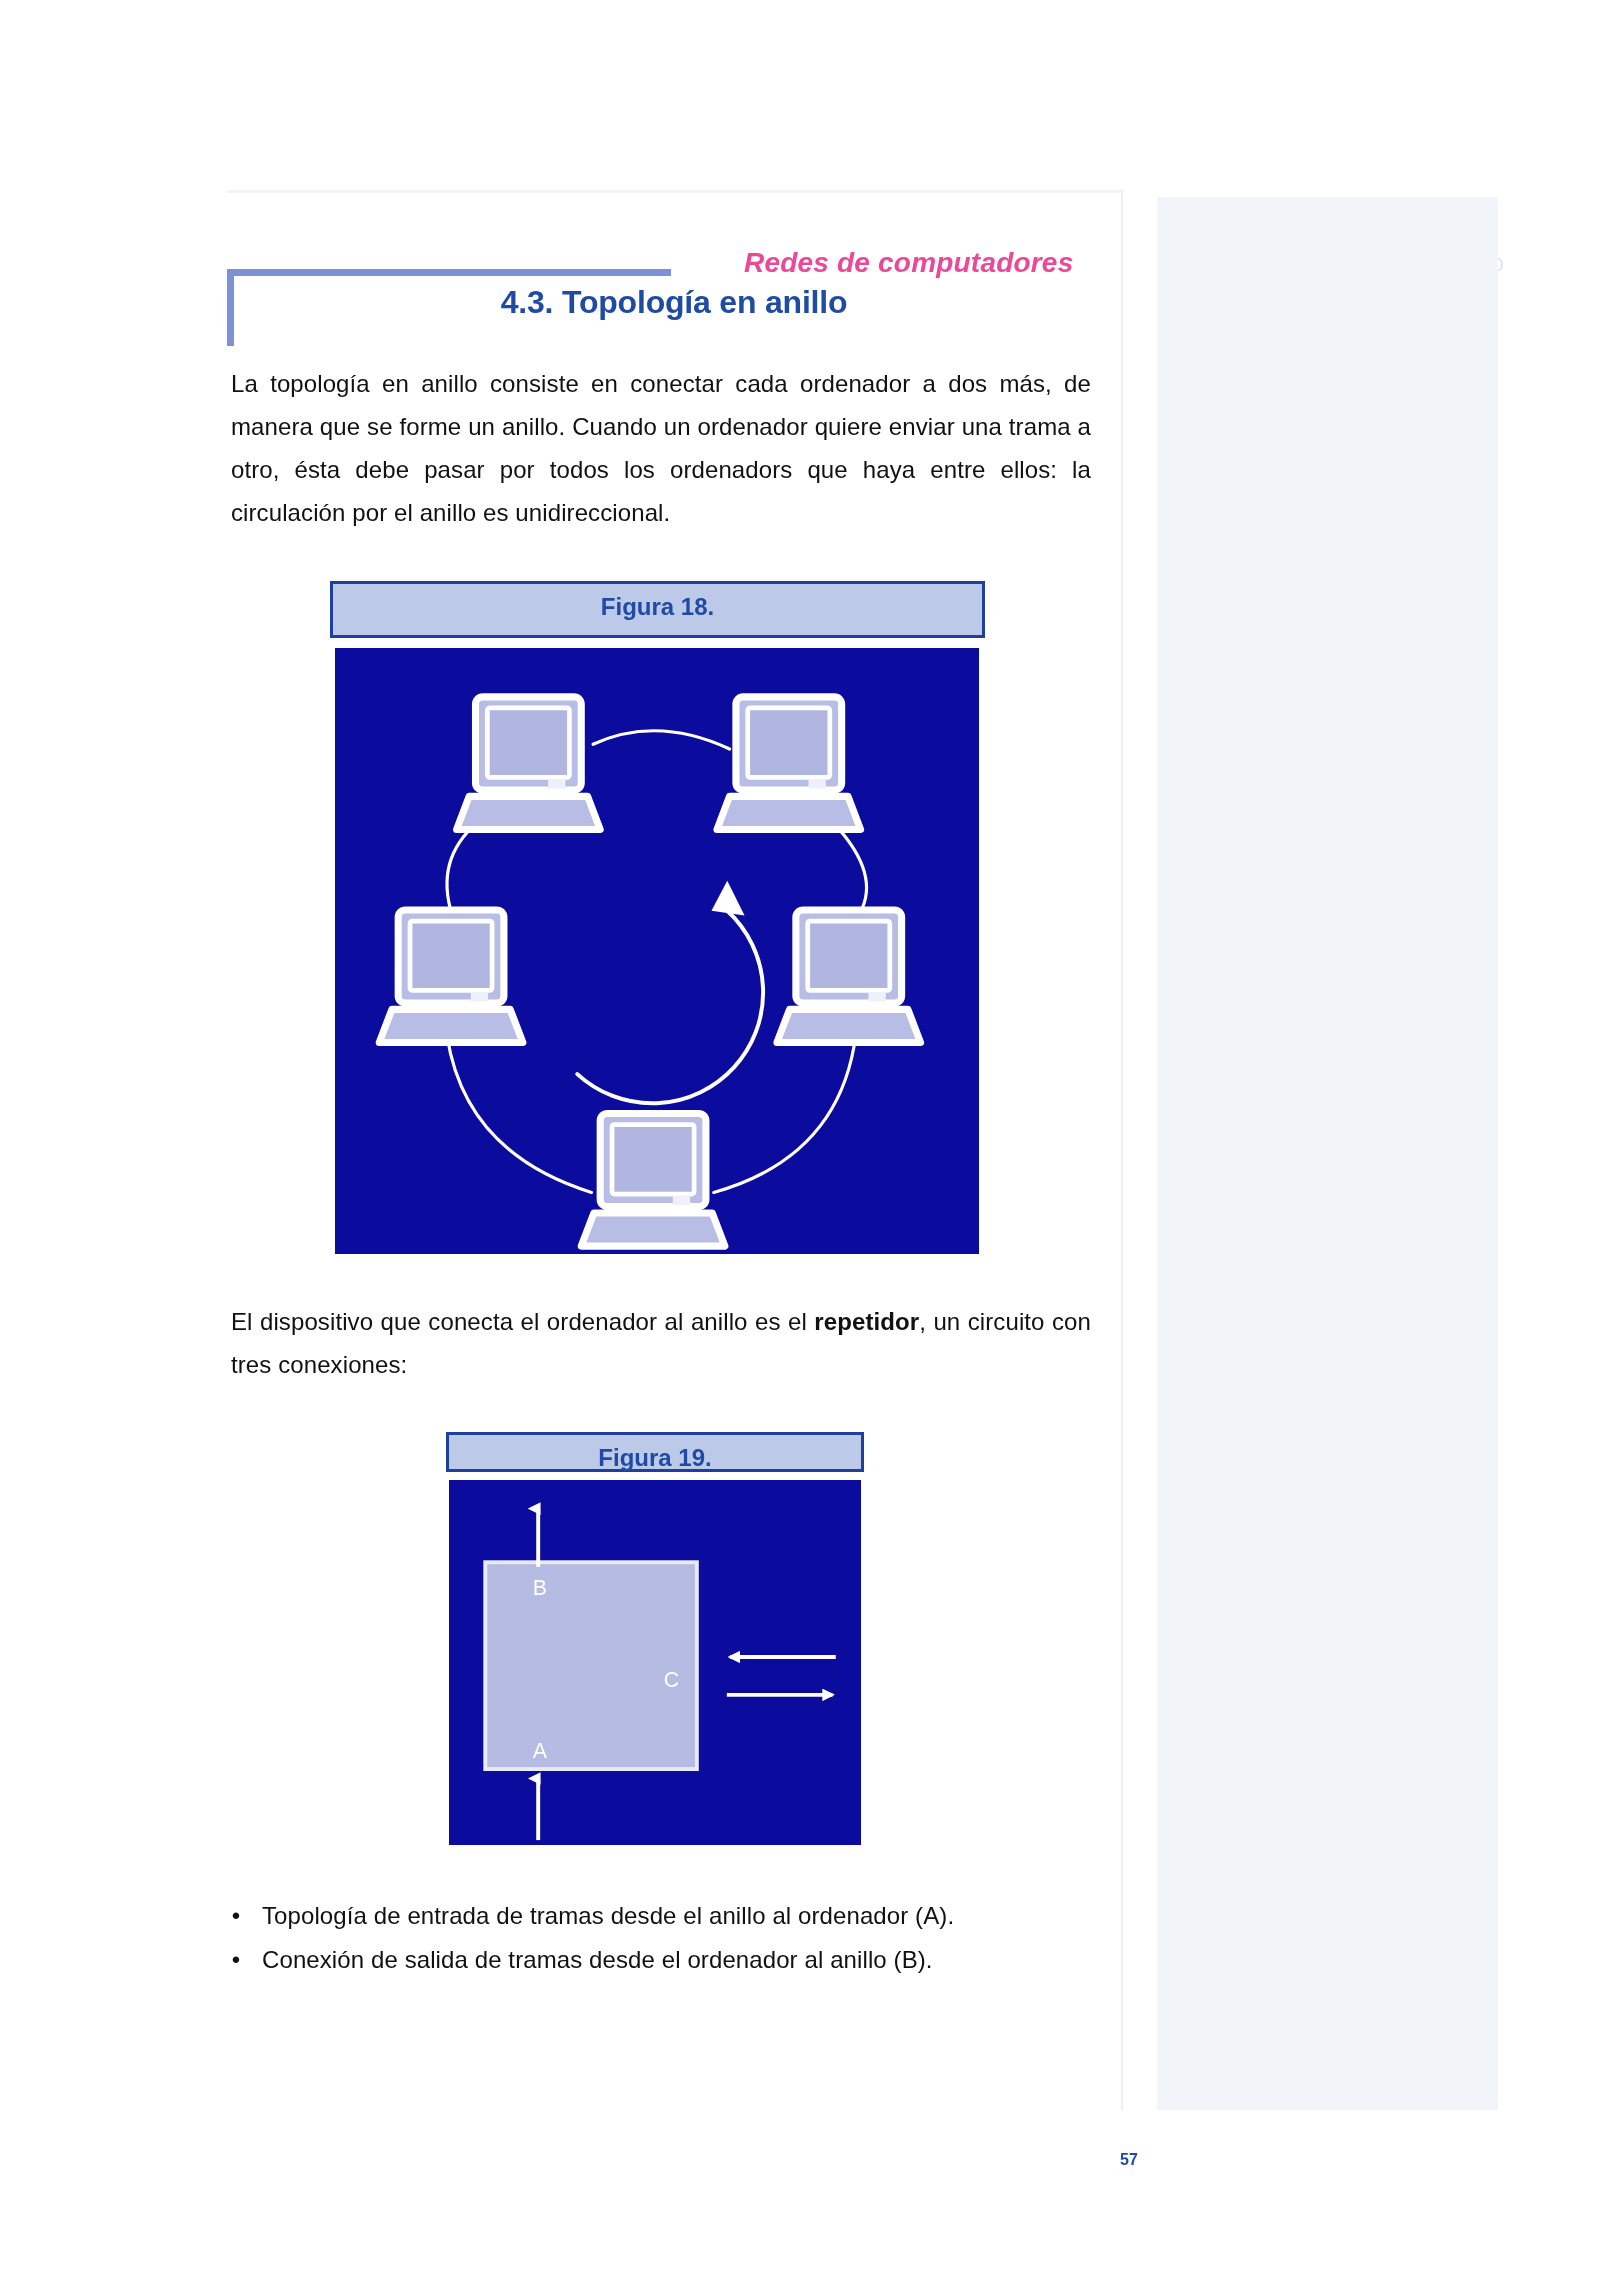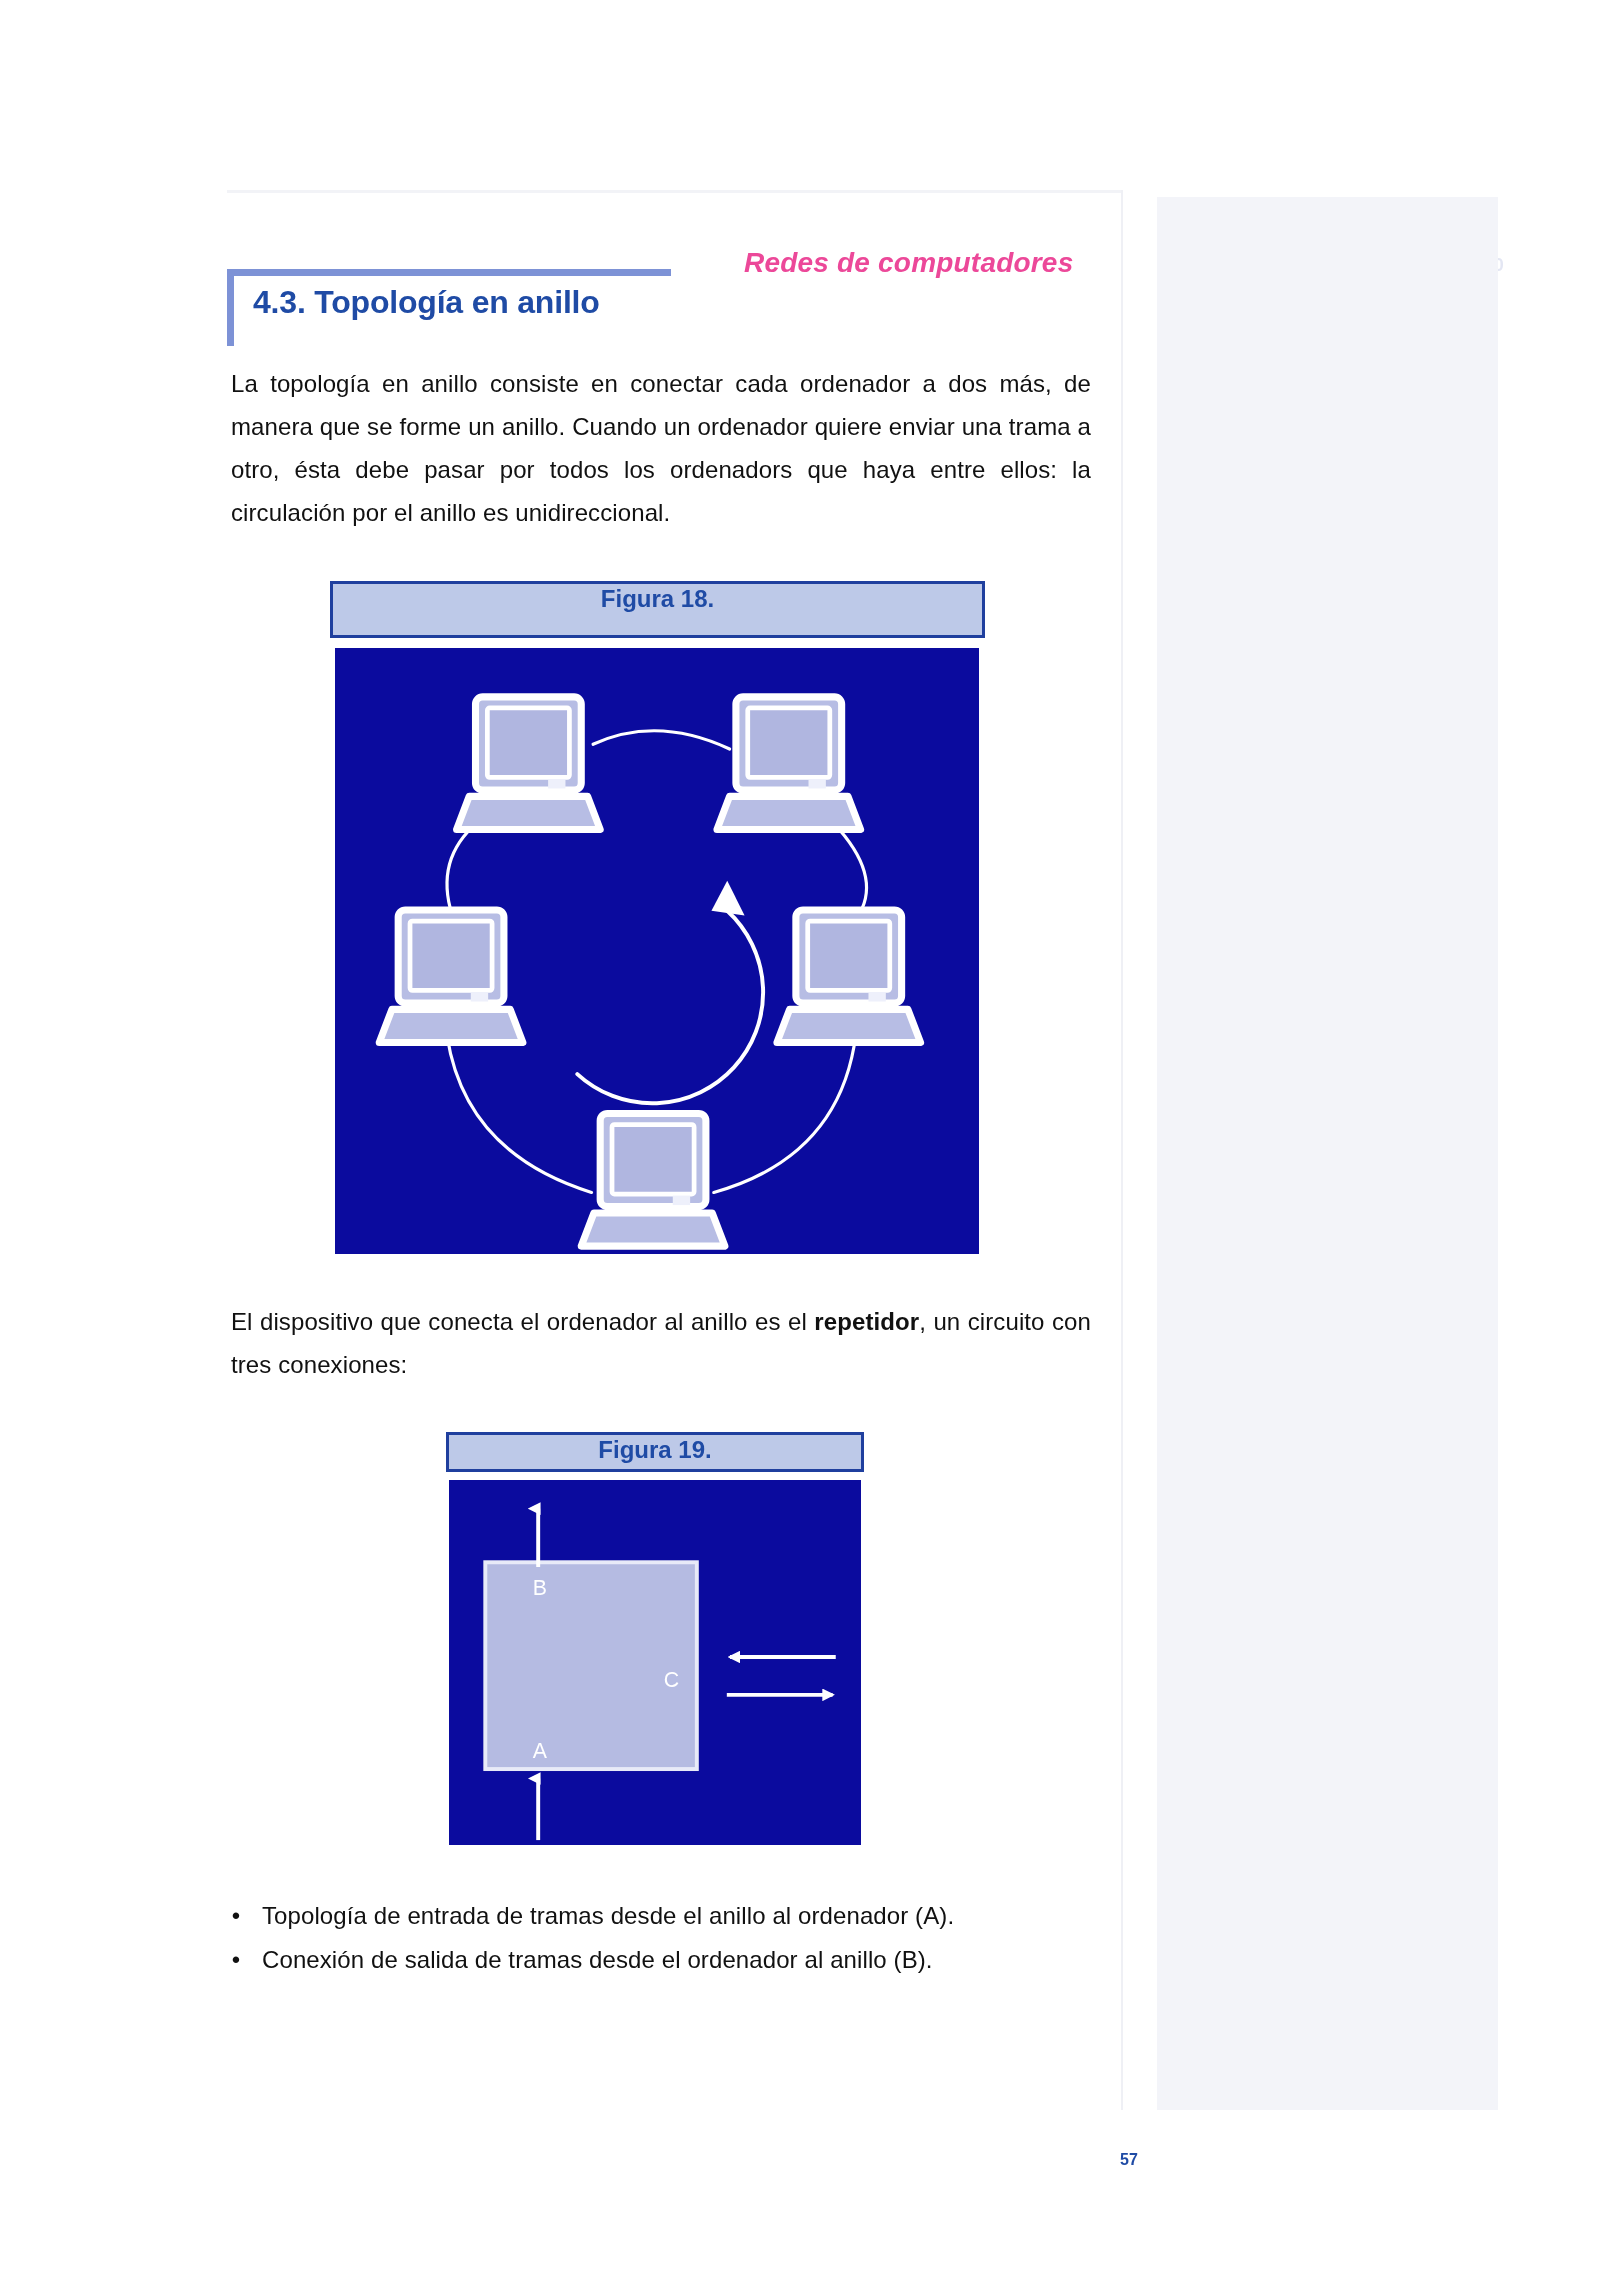--- a/index.html
+++ b/index.html
@@ -132,20 +132,21 @@
     background: #7d92d6;
   }
   #section-heading-title {
     position: relative;
     padding-left: 26px;
     padding-top: 47px;
     font-size: 32px;
     font-weight: bold;
     color: #1f4ba5;
     letter-spacing: -0.2px;
+    text-align: center;
   }
 
   
   .body-paragraph {
     font-size: 24px;
     line-height: 43px;
     color: #111111;
     text-align: justify;
     margin: 4px;
     letter-spacing: 0.1px;
@@ -157,21 +158,21 @@
 
   
   .figure-block { margin: 0; }
   .figure-caption {
     background: #bdc9e8;
     border: 3.2px solid #1f3f9e;
     color: #1f4ba5;
     font-size: 24px;
     font-weight: bold;
     text-align: center;
-    padding: 1px 0 14px 0;
+    padding: 9px 0 14px 0;
     box-sizing: border-box;
   }
   .figure-canvas {
     background: #0b0b9e;
     position: relative;
     overflow: hidden;
   }
 
   
   #figure-18-block { width: 655px; margin-left: 103px; }

